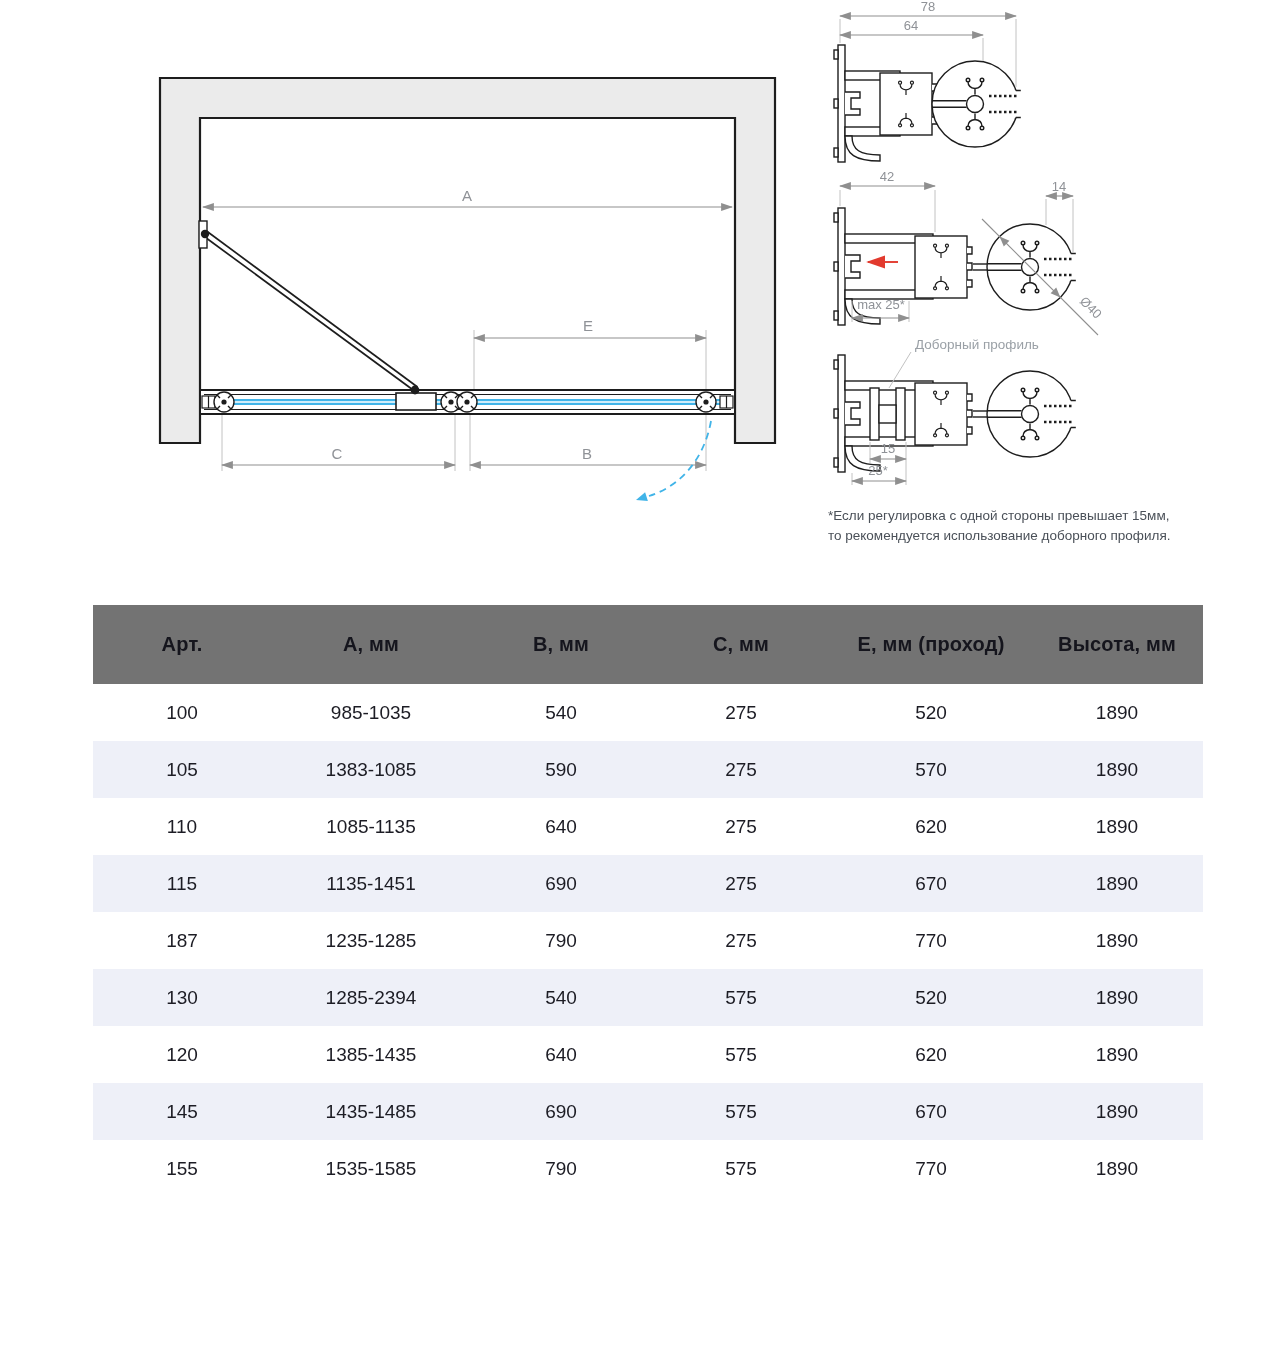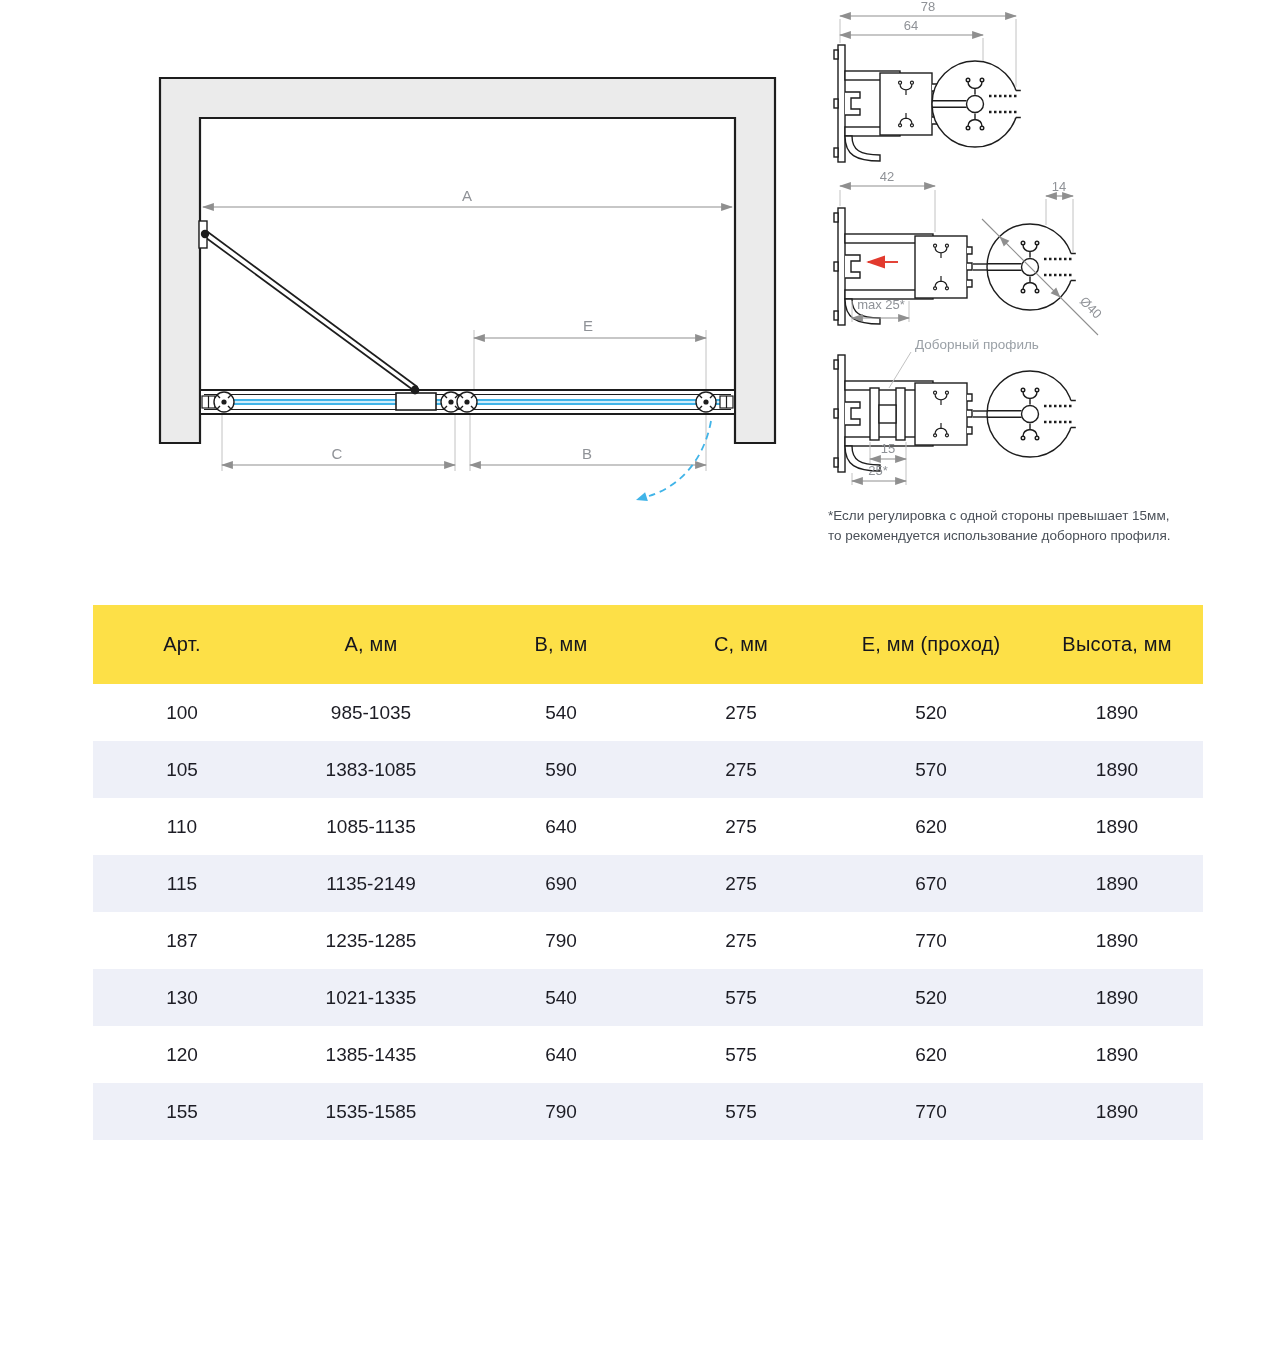--- a/index.html
+++ b/index.html
@@ -14,21 +14,21 @@
   .g{stroke:#41b4e8;stroke-width:2.2;fill:none;}
   .swing{stroke:#41b4e8;stroke-width:1.8;fill:none;stroke-dasharray:7 5;}
   .t{fill:#8f9297;font-size:13px;}
   .tl{fill:#8f9297;font-size:15px;}
   .lbl{fill:#9aa0a6;font-size:13.5px;}
   .note-t{fill:#4a5058;font-size:13.5px;}
   .prof{fill:#fff;stroke:#1d1d1d;stroke-width:1.4;}
   .red{stroke:#e23a2e;stroke-width:1.9;fill:none;}
   
   .spec-table{position:absolute;top:605px;left:93px;width:1110px;border-collapse:collapse;table-layout:fixed;}
-  .spec-table th{height:77px;font-size:20px;font-weight:400;color:#15151d;background:#fde047;text-align:center;vertical-align:middle;letter-spacing:.2px;}
+  .spec-table th{height:77px;font-size:20px;font-weight:700;color:#15151d;background:#737373;text-align:center;vertical-align:middle;letter-spacing:.2px;}
   .spec-table td{height:55px;font-size:19px;font-weight:400;color:#1c1c24;text-align:center;vertical-align:middle;}
   .spec-table tbody tr:nth-child(even) td{background:#eef0f8;}
 </style>
 </head>
 <body>
 
 <div class="page">
 
 <svg class="drawing" width="1287" height="600" viewBox="0 0 1287 600">
   <defs>
@@ -270,51 +270,59 @@
     <tr>
       <td>110</td>
           <td>1085-1135</td>
           <td>640</td>
           <td>275</td>
           <td>620</td>
           <td>1890</td>
     </tr>
     <tr>
       <td>115</td>
-          <td>1135-2149</td>
+          <td>1135-1451</td>
           <td>690</td>
           <td>275</td>
           <td>670</td>
           <td>1890</td>
     </tr>
     <tr>
       <td>187</td>
           <td>1235-1285</td>
           <td>790</td>
           <td>275</td>
           <td>770</td>
           <td>1890</td>
     </tr>
     <tr>
       <td>130</td>
-          <td>1021-1335</td>
+          <td>1285-2394</td>
           <td>540</td>
           <td>575</td>
           <td>520</td>
           <td>1890</td>
     </tr>
     <tr>
       <td>120</td>
           <td>1385-1435</td>
           <td>640</td>
           <td>575</td>
           <td>620</td>
           <td>1890</td>
     </tr>
     <tr>
+      <td>145</td>
+          <td>1435-1485</td>
+          <td>690</td>
+          <td>575</td>
+          <td>670</td>
+          <td>1890</td>
+    </tr>
+    <tr>
       <td>155</td>
           <td>1535-1585</td>
           <td>790</td>
           <td>575</td>
           <td>770</td>
           <td>1890</td>
     </tr>
   </tbody>
 </table>
 

